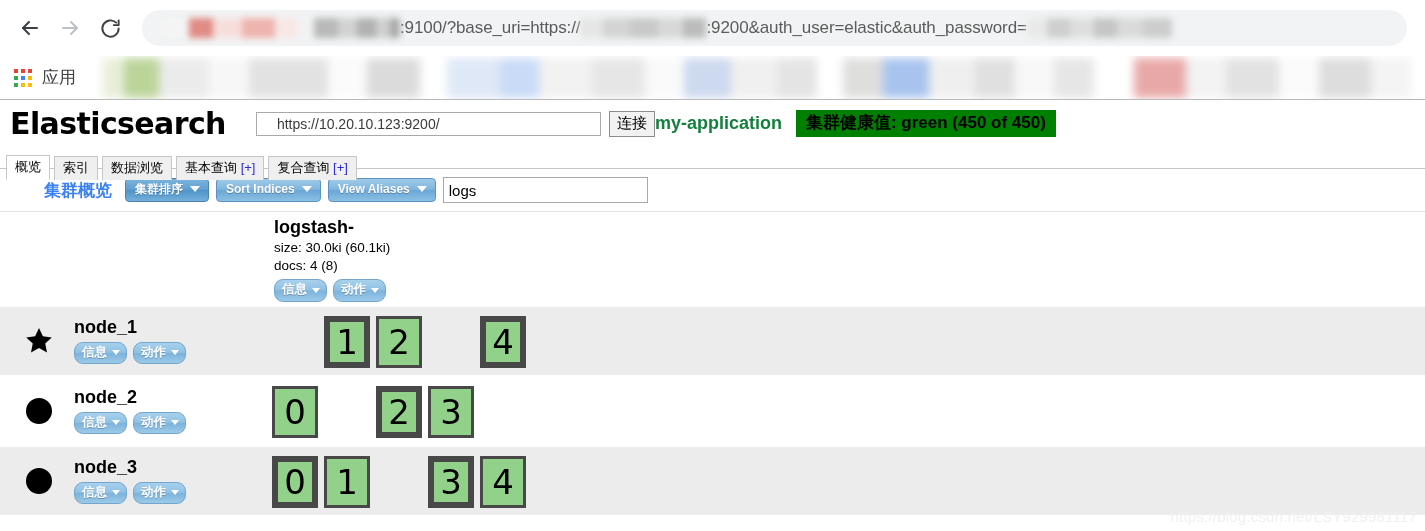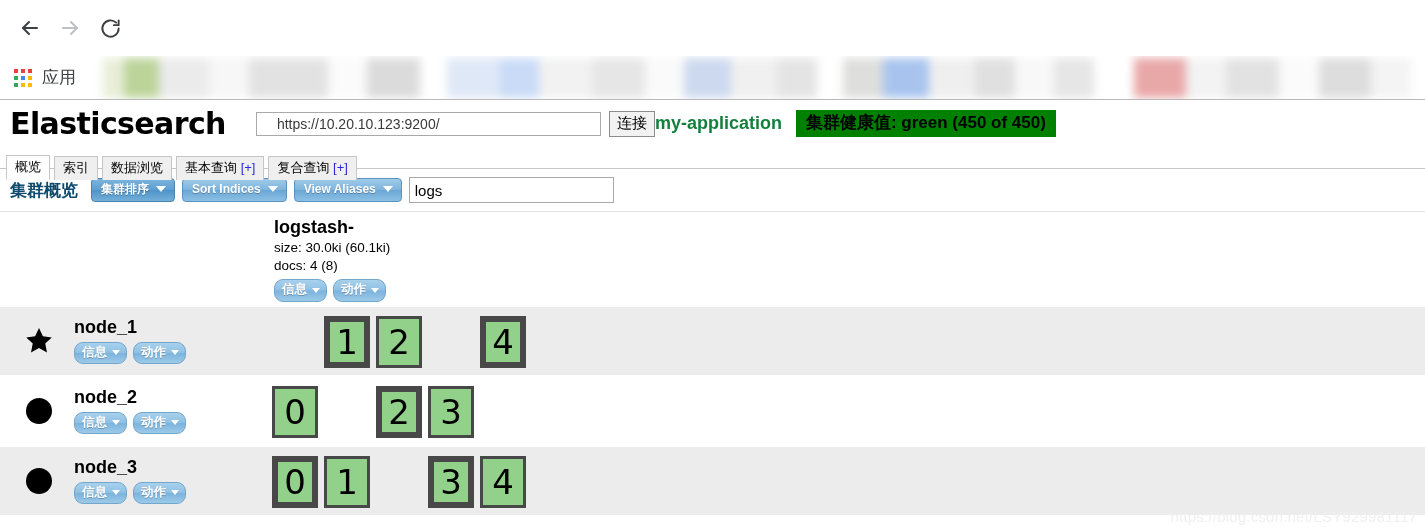--- a/index.html
+++ b/index.html
@@ -220,23 +220,24 @@
   .es-toolbar {
     display: flex;
     align-items: center;
     padding: 8px 8px 8px 10px;
     gap: 7px;
     background: #ffffff;
   }
   .es-toolbar-title {
     font-size: 17px;
     font-weight: bold;
-    color: #0c4a6e;
+    color: #3b82f6;
     margin-right: 6px;
     white-space: nowrap;
+    margin-left: 34px;
   }
   .btn-blue {
     background: linear-gradient(to bottom, #9fcbe8 0%, #7fb4dd 48%, #6aa6d5 52%, #8cc0e4 100%);
     border: 1px solid #5d94bf;
     border-radius: 4px;
     color: #ffffff;
     font-weight: bold;
     font-size: 12px;
     padding: 2px 8px 3px 9px;
     display: inline-flex;
@@ -415,20 +416,27 @@
   </div>
   <div class="nav-btn">
     <span>
       <svg width="23" height="23" viewBox="0 0 24 24" fill="none" stroke="#3c4043" stroke-width="2" stroke-linecap="round" stroke-linejoin="round">
         <path d="M20.5 12a8.5 8.5 0 1 1-2.6-6.1"></path>
         <path d="M20.5 3.5v5h-5"></path>
       </svg>
     </span>
   </div>
 
+  <div class="omnibox">
+    <span class="blur-chip blur-a"></span>
+    <span class="url-part">:9100/?base_uri=https://</span>
+    <span class="blur-chip blur-b"></span>
+    <span class="url-part">:9200&amp;auth_user=elastic&amp;auth_password=</span>
+    <span class="blur-chip blur-c"></span>
+  </div>
 </div>
 
 <div class="bookmark-bar">
   <div class="apps-grid">
     <i style="background:#ea4335"></i>
       <i style="background:#ea4335"></i>
       <i style="background:#ea4335"></i>
     <i style="background:#34a853"></i>
       <i style="background:#4285f4"></i>
       <i style="background:#fbbc05"></i>

